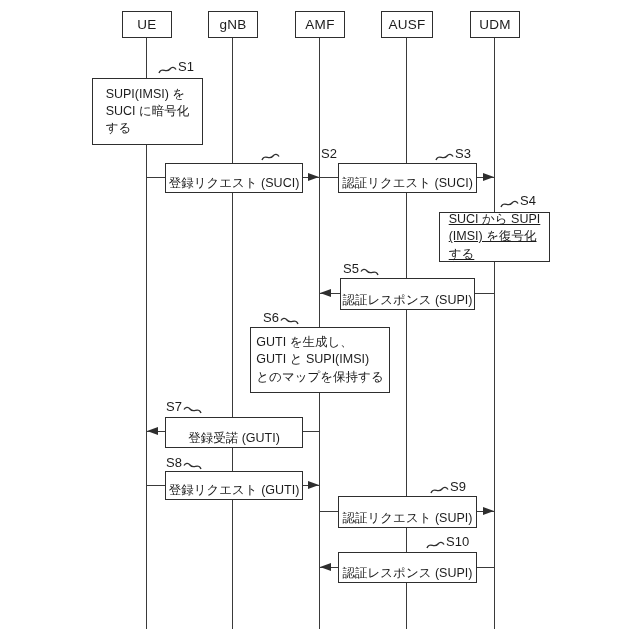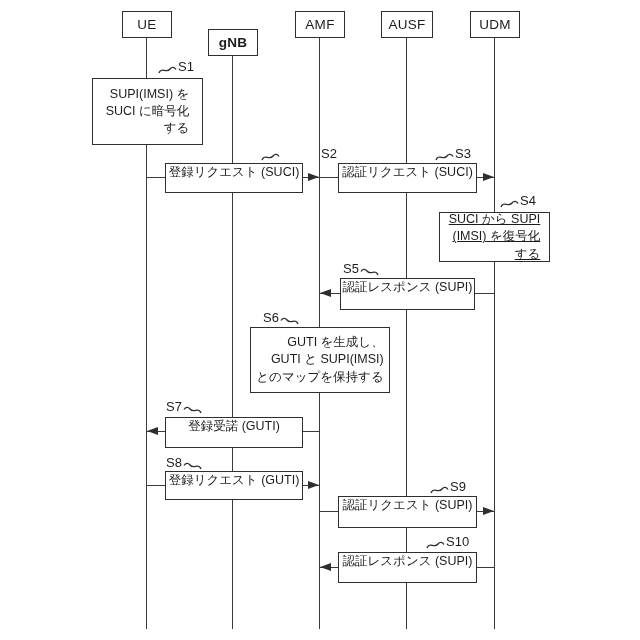--- a/index.html
+++ b/index.html
@@ -12,44 +12,44 @@
     display:flex;align-items:center;justify-content:center;
     font-size:13.5px;letter-spacing:.3px;z-index:3;
   }
   .lifeline{position:absolute;width:1.4px;background:#3a3a3a;z-index:1;}
   .msg-line{position:absolute;height:1.4px;background:#3a3a3a;z-index:1;}
   .arrow{position:absolute;width:0;height:0;border-style:solid;z-index:2;}
   .arrow.right{border-width:4.5px 0 4.5px 11px;border-color:transparent transparent transparent #2e2e2e;}
   .arrow.left{border-width:4.5px 11px 4.5px 0;border-color:transparent #2e2e2e transparent transparent;}
   .msg-box{
     position:absolute;box-sizing:border-box;border:1.7px solid #2e2e2e;background:#fff;
-    display:flex;align-items:flex-start;justify-content:center;
+    display:flex;align-items:flex-end;justify-content:center;
     font-size:12.5px;white-space:nowrap;z-index:3;
   }
   .note-box{
     position:absolute;box-sizing:border-box;border:1.7px solid #2e2e2e;background:#fff;
-    display:flex;align-items:center;justify-content:center;text-align:right;
+    display:flex;align-items:center;justify-content:center;text-align:left;
     font-size:12.5px;line-height:1.38;white-space:pre-line;z-index:3;
   }
   .step-label{
     position:absolute;display:flex;align-items:flex-end;gap:1px;
     font-size:13px;line-height:13px;z-index:4;background:transparent;
   }
   .squiggle{display:block;margin-bottom:-2px;}
   .squiggle.trail{transform:rotate(180deg) scaleY(-1);}
 </style>
 </head>
 <body>
 
 <div class="canvas">
 
   <div class="actor" style="left:122px;top:11px;width:50px;height:27px;">
       <span>UE</span>
     </div>
-  <div class="actor" style="left:208px;top:29px;width:50px;height:27px;font-weight:bold;">
+  <div class="actor" style="left:208px;top:11px;width:50px;height:27px;">
       <span>gNB</span>
     </div>
   <div class="actor" style="left:295px;top:11px;width:50px;height:27px;">
       <span>AMF</span>
     </div>
   <div class="actor" style="left:381px;top:11px;width:52px;height:27px;">
       <span>AUSF</span>
     </div>
   <div class="actor" style="left:470px;top:11px;width:50px;height:27px;">
       <span>UDM</span>

